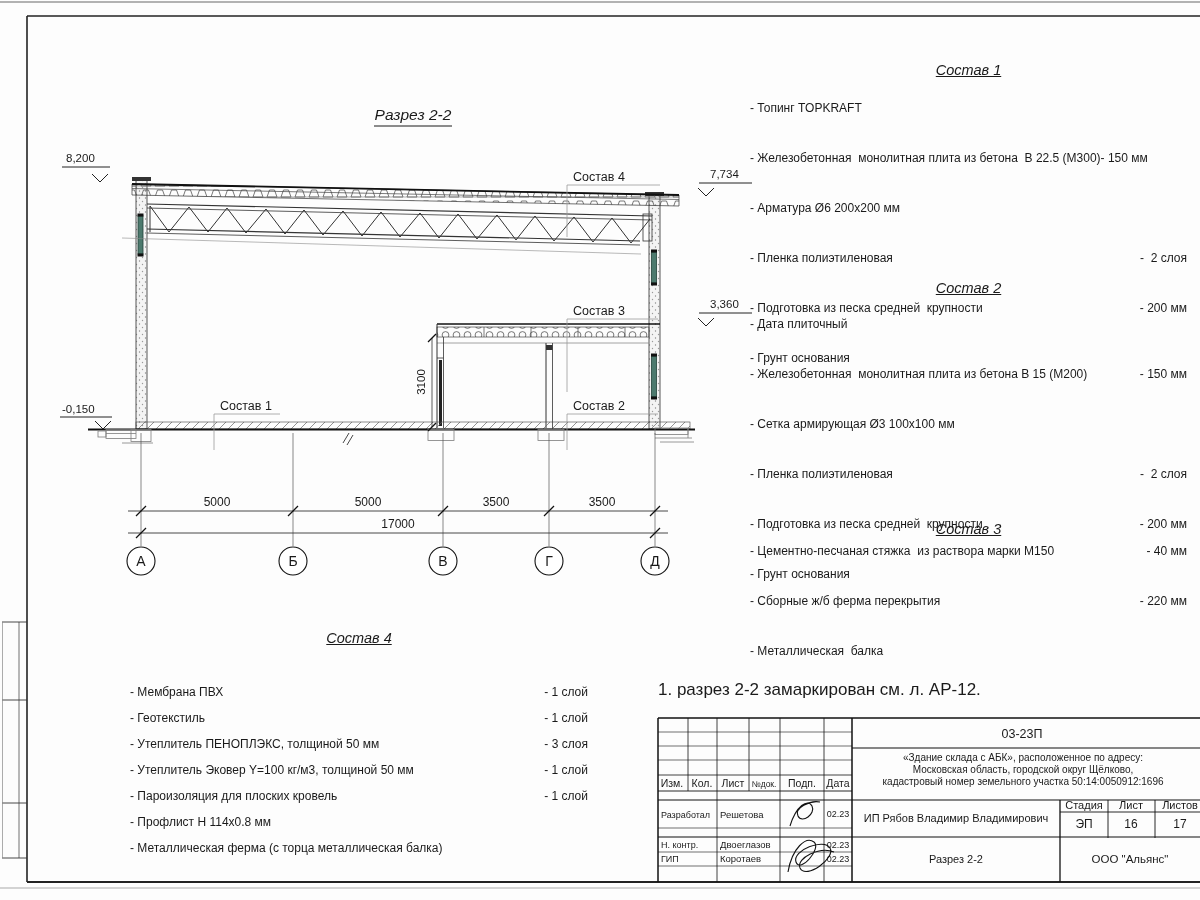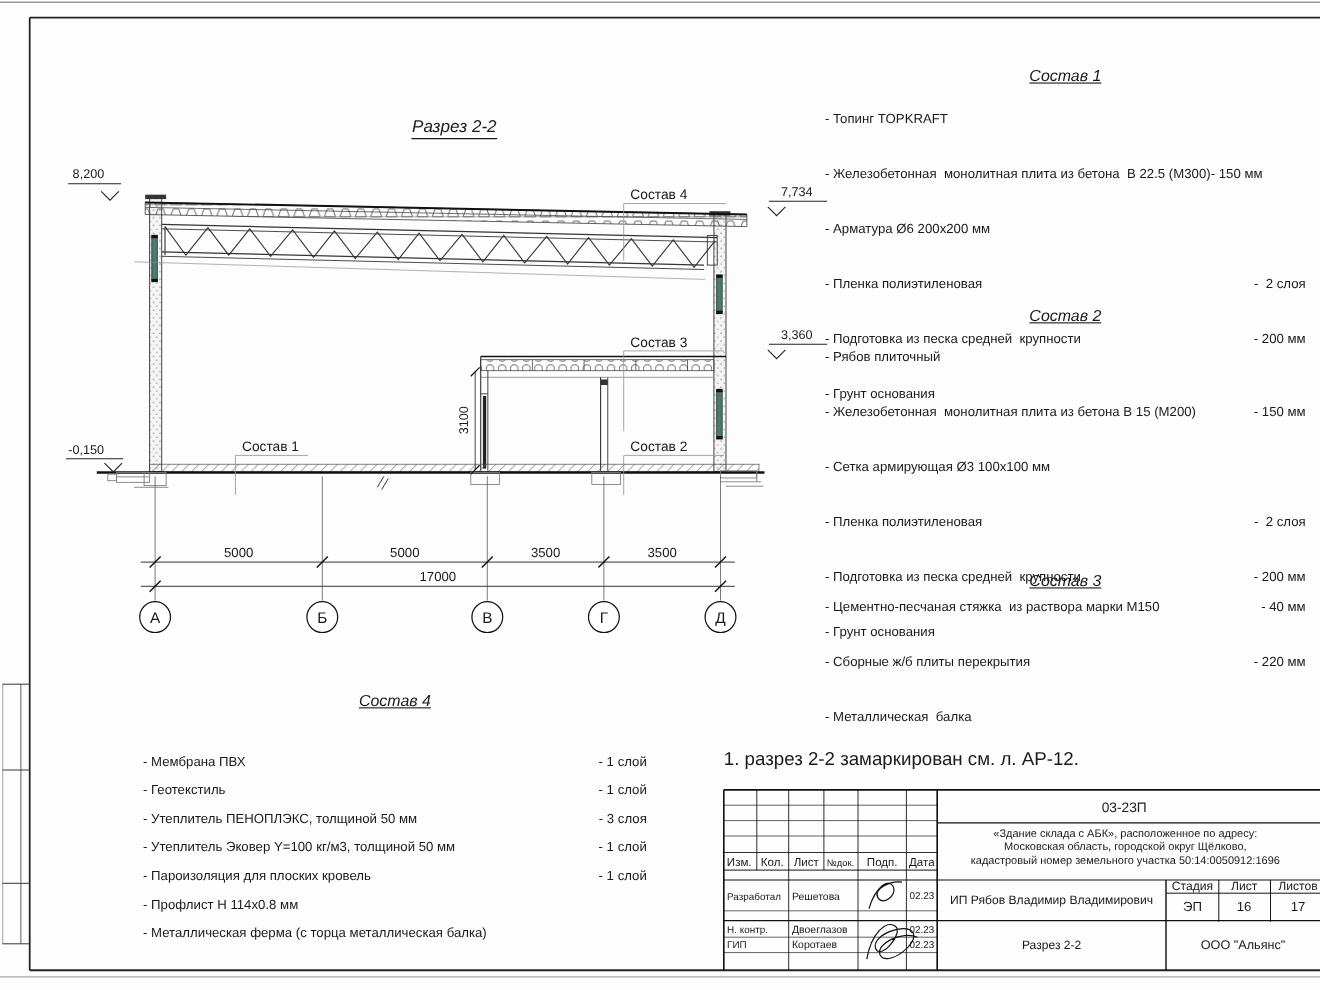--- a/index.html
+++ b/index.html
@@ -307,32 +307,32 @@
   <div class="comp-row r30 m22"><span>- Топинг TOPKRAFT</span><span></span></div>
   <div class="comp-row r30"><span>- Железобетонная  монолитная плита из бетона  В 22.5 (М300)- 150 мм</span><span></span></div>
   <div class="comp-row r30"><span>- Арматура Ø6 200х200 мм</span><span></span></div>
   <div class="comp-row r30"><span>- Пленка полиэтиленовая</span><span>-  2 слоя</span></div>
   <div class="comp-row r30"><span>- Подготовка из песка средней  крупности</span><span>- 200 мм</span></div>
   <div class="comp-row r30"><span>- Грунт основания</span><span></span></div>
 </div>
 
 <div class="comp" style="left:750px;top:280px;width:437px">
   <div class="comp-title">Состав 2</div>
-  <div class="comp-row r30"><span>- Рябов плиточный</span><span></span></div>
+  <div class="comp-row r30"><span>- Дата плиточный</span><span></span></div>
   <div class="comp-row r30"><span>- Железобетонная  монолитная плита из бетона В 15 (М200)</span><span>- 150 мм</span></div>
   <div class="comp-row r30"><span>- Сетка армирующая Ø3 100х100 мм</span><span></span></div>
   <div class="comp-row r30"><span>- Пленка полиэтиленовая</span><span>-  2 слоя</span></div>
   <div class="comp-row r30"><span>- Подготовка из песка средней  крупности</span><span>- 200 мм</span></div>
   <div class="comp-row r30"><span>- Грунт основания</span><span></span></div>
 </div>
 
 <div class="comp" style="left:750px;top:521px;width:437px">
   <div class="comp-title">Состав 3</div>
   <div class="comp-row r30 m13"><span>- Цементно-песчаная стяжка  из раствора марки М150</span><span>- 40 мм</span></div>
-  <div class="comp-row r30"><span>- Сборные ж/б плиты перекрытия</span><span>- 220 мм</span></div>
+  <div class="comp-row r30"><span>- Сборные ж/б ферма перекрытия</span><span>- 220 мм</span></div>
   <div class="comp-row r30"><span>- Металлическая  балка</span><span></span></div>
 </div>
 
 <div class="comp" style="left:130px;top:630px;width:458px">
   <div class="comp-title">Состав 4</div>
   <div class="comp-row r26 m38"><span>- Мембрана ПВХ</span><span>- 1 слой</span></div>
   <div class="comp-row r26"><span>- Геотекстиль</span><span>- 1 слой</span></div>
   <div class="comp-row r26"><span>- Утеплитель ПЕНОПЛЭКС, толщиной 50 мм</span><span>- 3 слоя</span></div>
   <div class="comp-row r26"><span>- Утеплитель Эковер Y=100 кг/м3, толщиной 50 мм</span><span>- 1 слой</span></div>
   <div class="comp-row r26"><span>- Пароизоляция для плоских кровель</span><span>- 1 слой</span></div>

